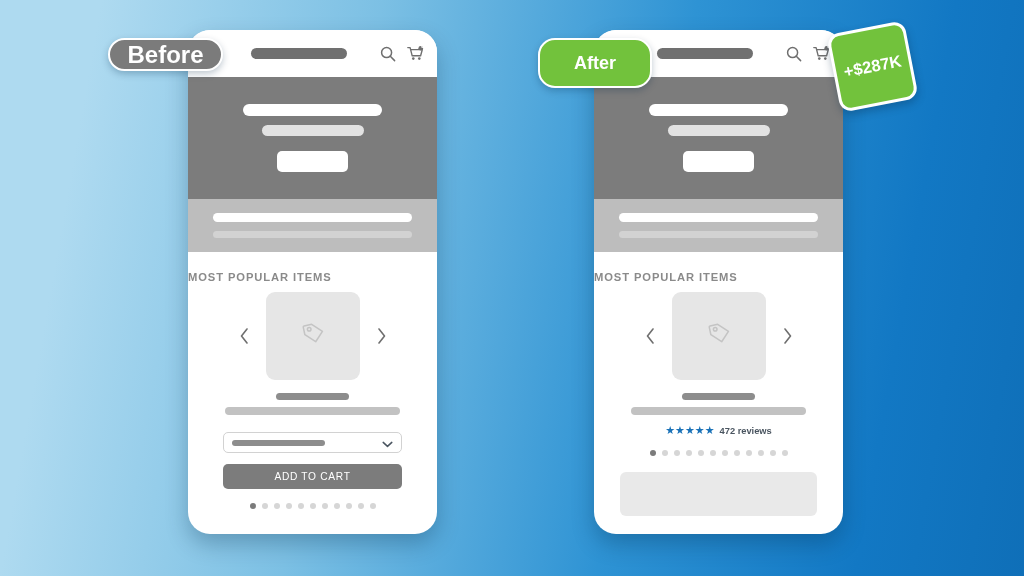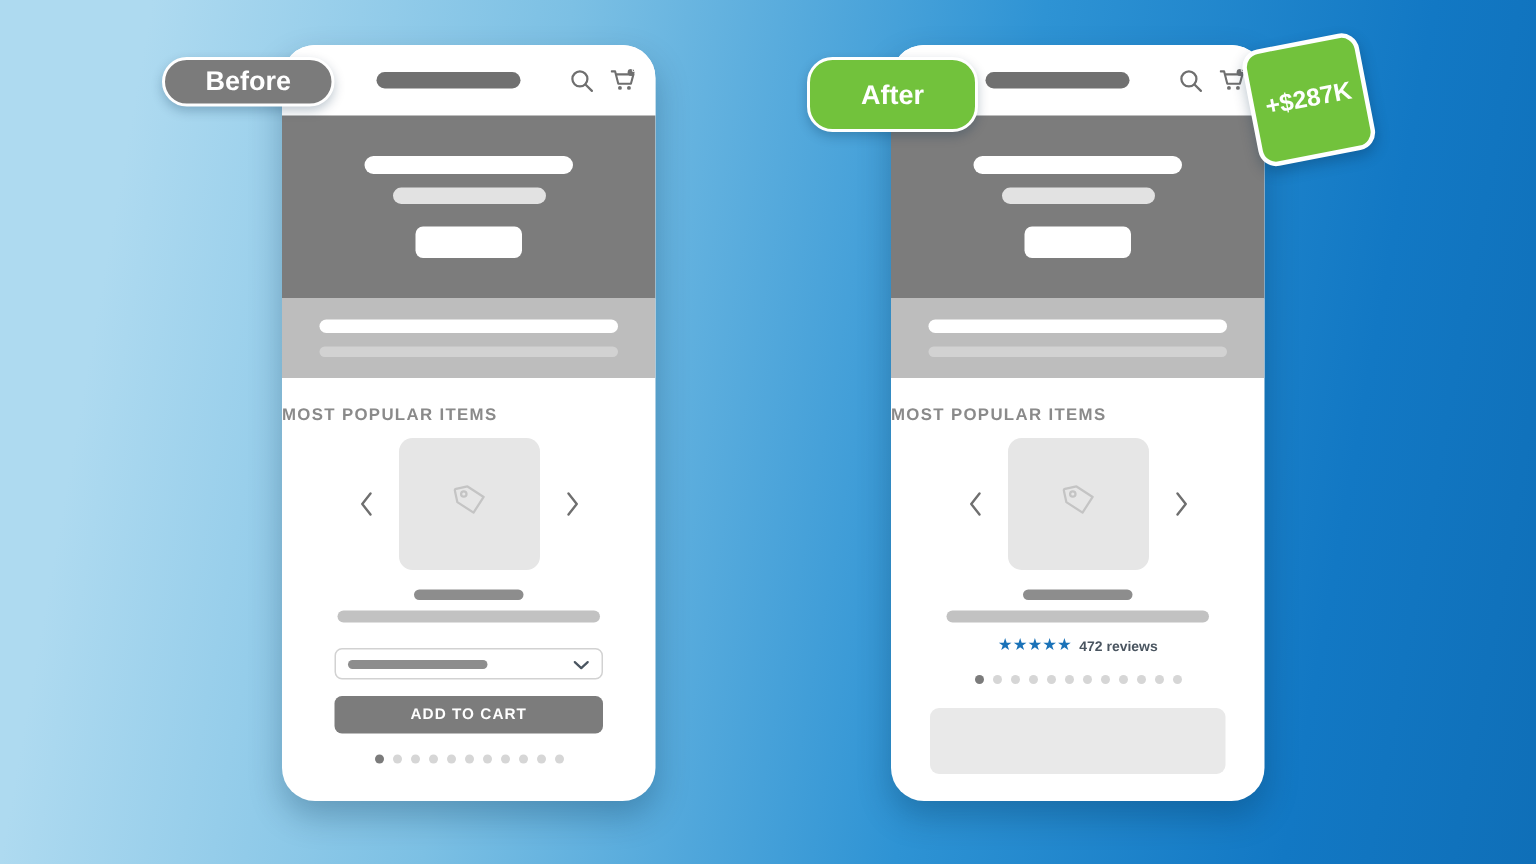--- a/index.html
+++ b/index.html
@@ -76,21 +76,21 @@
   
   .select{
     width:179px;height:21px;margin:17px auto 0;
     border:1.3px solid #d2d2d2;border-radius:5px;background:#fff;
     display:flex;align-items:center;justify-content:space-between;
     padding:0 8px;box-sizing:border-box;
   }
   .select .ph{width:93px;height:6px;background:#8d8d8d;border-radius:4px;}
   .atc{
     width:179px;height:25px;margin:11px auto 0;background:#7c7c7c;border-radius:5px;
-    color:#ffffff;font-size:10.2px;font-weight:700;letter-spacing:.7px;
+    color:#ffffff;font-size:10.2px;font-weight:400;letter-spacing:.7px;
     display:flex;align-items:center;justify-content:center;
   }
 
   
   .rating-row{
     display:flex;align-items:center;justify-content:center;gap:5px;margin-top:10px;
   }
   .stars{display:flex;gap:1.5px;color:#1a72b8;font-size:11px;line-height:1;}
   .rev-count{font-size:9.3px;color:#4a5560;font-weight:700;}
   .price{
@@ -105,21 +105,21 @@
   .dots span{width:6px;height:6px;border-radius:50%;background:#d6d6d6;display:block;}
   .dots span.on{background:#7b7b7b;}
 
   
   .label-pill{
     position:absolute;display:flex;align-items:center;justify-content:center;
     color:#ffffff;font-weight:700;border-radius:17px;
     border:2.5px solid #ffffff;box-sizing:border-box;
     box-shadow:0 3px 7px rgba(5,40,70,.25);
   }
-  .label-before{left:108px;top:38px;width:115px;height:33px;background:#7b7b7b;font-size:18px;}
+  .label-before{left:108px;top:38px;width:115px;height:33px;background:#7b7b7b;font-size:24px;}
   .label-after{left:538px;top:38px;width:114px;height:50px;background:#72c23c;font-size:18px;}
 
   .money-badge{
     position:absolute;left:833px;top:27px;width:79px;height:79px;
     background:#72c23c;border:3px solid #ffffff;border-radius:12px;
     transform:rotate(-11deg);
     display:flex;align-items:center;justify-content:center;
     color:#ffffff;font-size:16.5px;font-weight:700;
     box-shadow:0 4px 9px rgba(5,40,70,.3);
     box-sizing:border-box;

